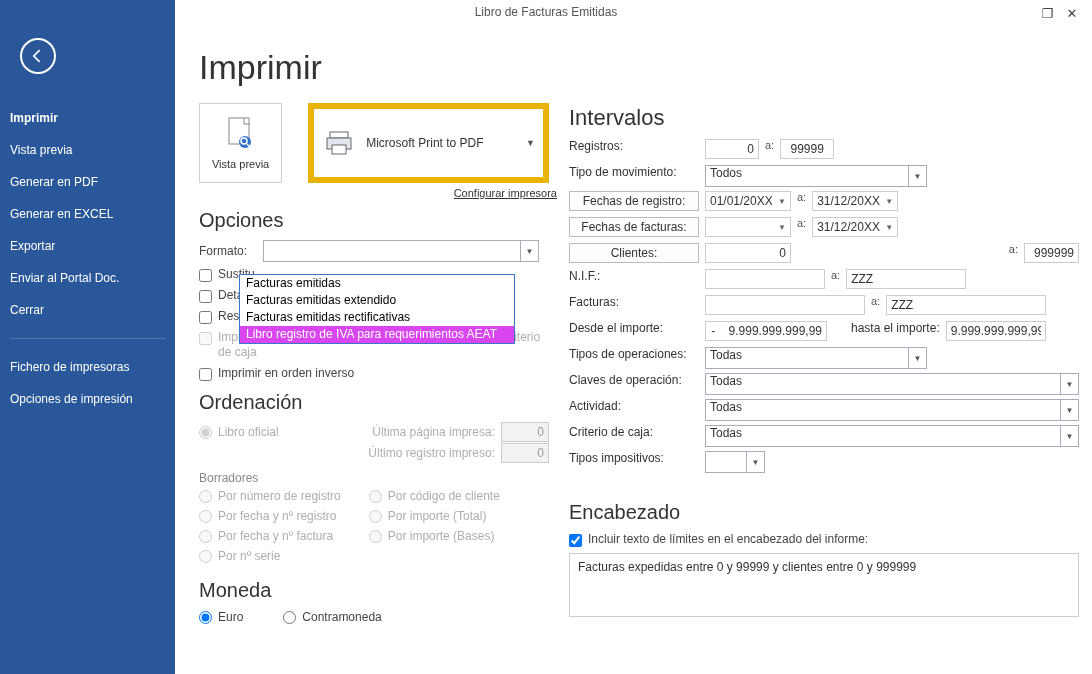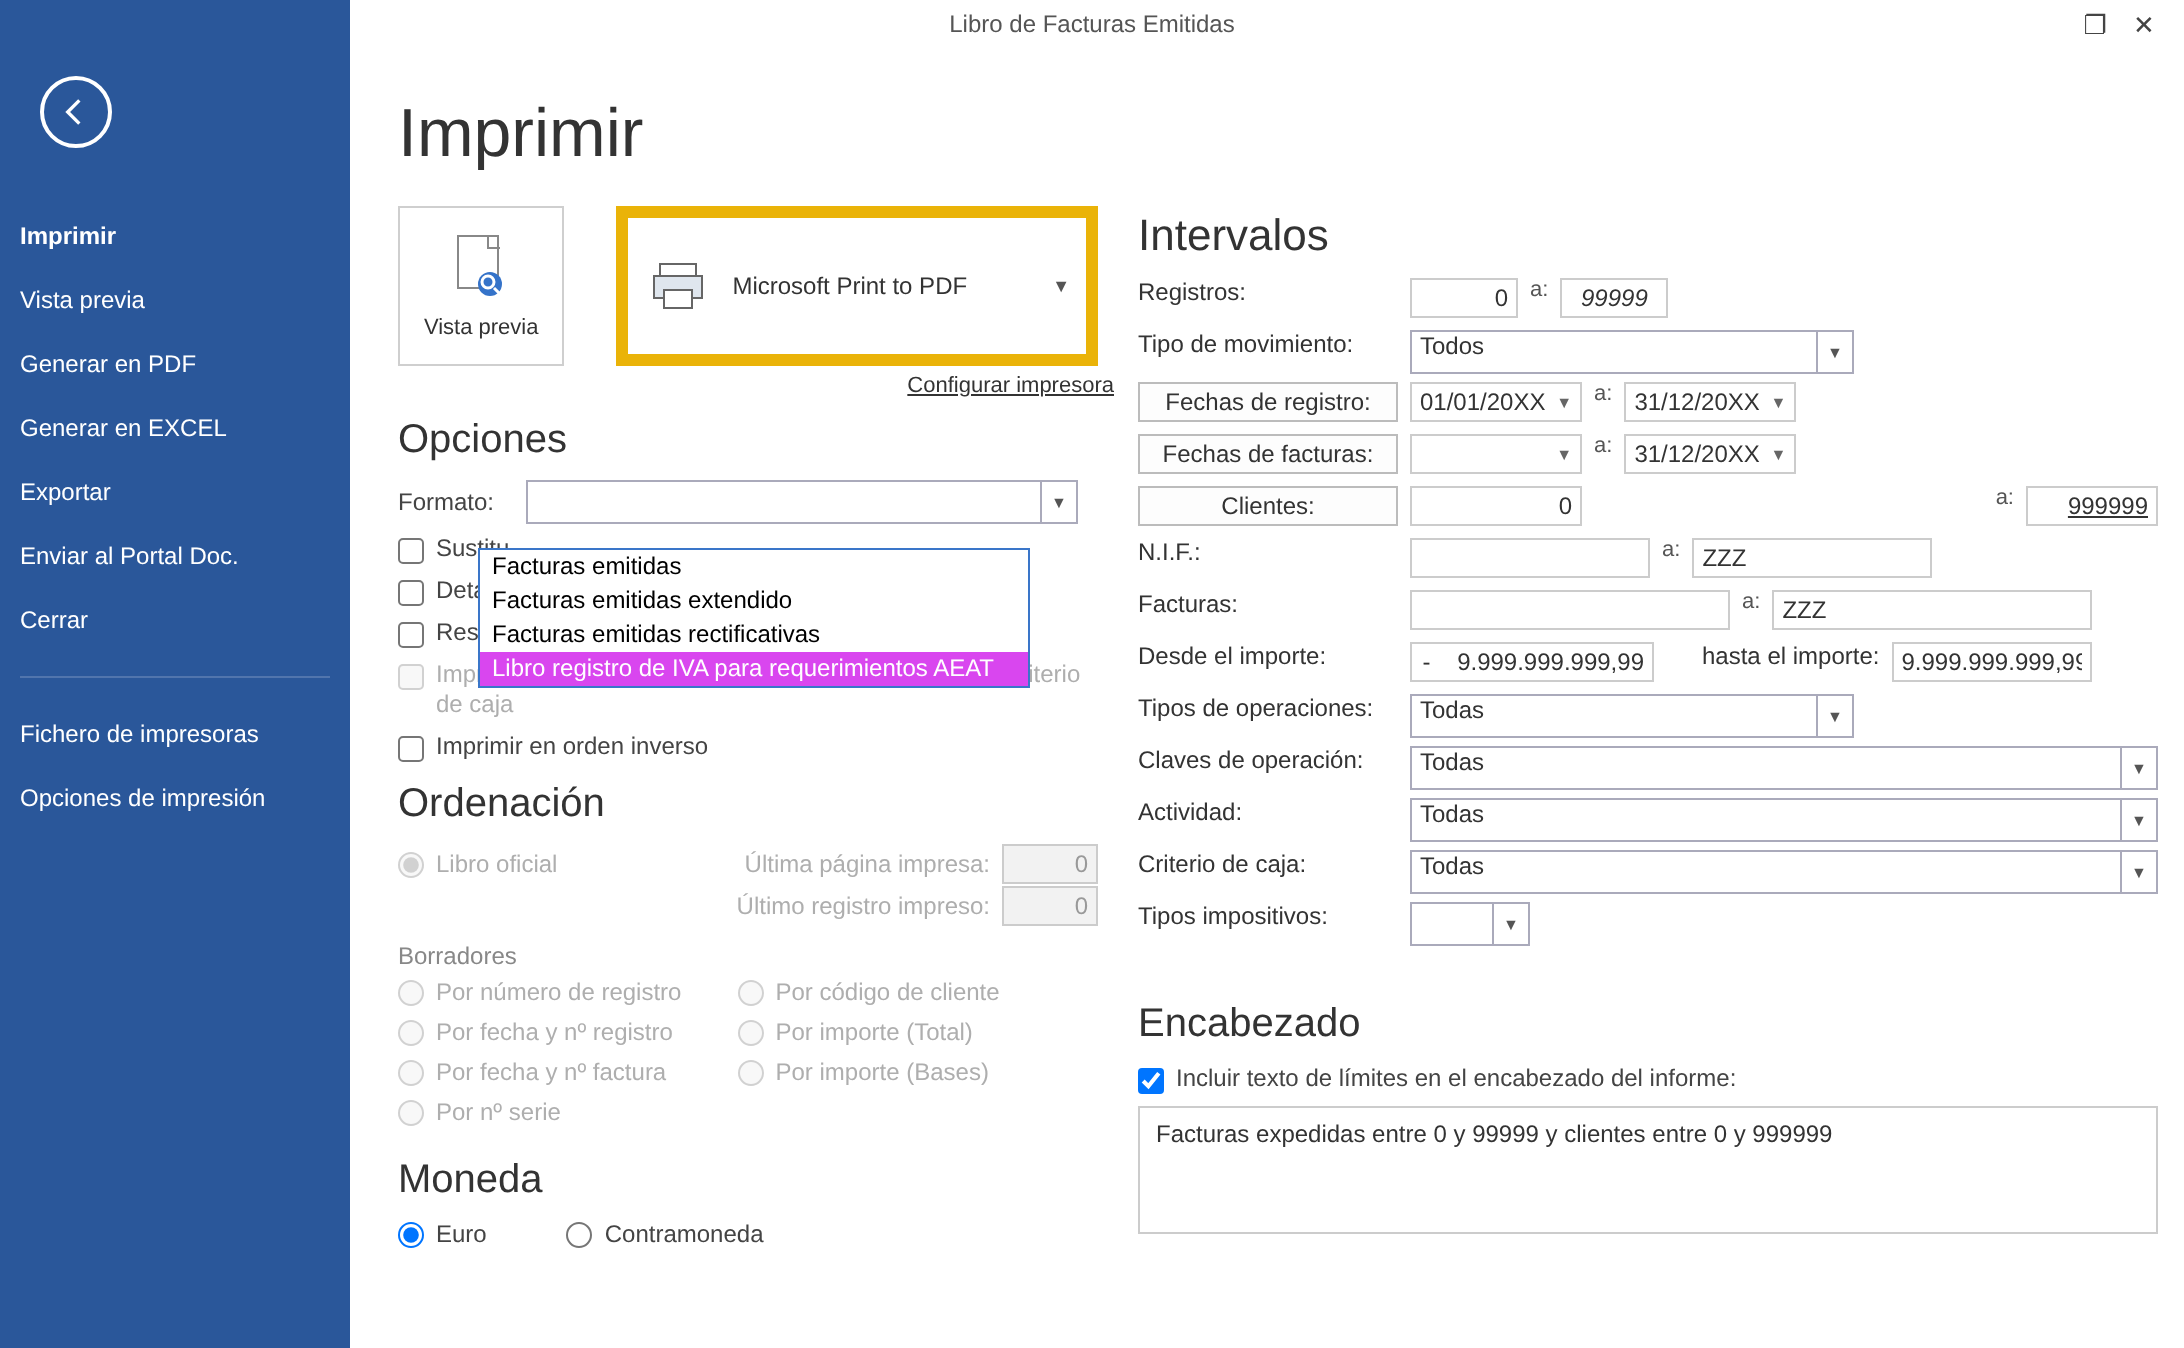--- a/index.html
+++ b/index.html
@@ -226,21 +226,21 @@
       </div>
     </div>
 
     <div class="rightcol">
       <div class="section-h" style="font-size:22px;margin-top:0">Intervalos</div>
 
       <div class="intv-row">
         <span class="lbl">Registros:</span>
         <input class="active-input" style="width: 54px;" value="0">
         <span class="a">a:</span>
-        <input class="active-input" style="width: 54px; text-align: center; font-style: italic;" value="99999">
+        <input class="active-input" style="width: 54px; text-align: center;" value="99999">
       </div>
 
       <div class="intv-row">
         <span class="lbl">Tipo de movimiento:</span>
         <div class="select mini-sel">
           <span>Todos</span><div class="caret">▼</div>
         </div>
       </div>
 
       <div class="intv-row">
@@ -267,21 +267,21 @@
             <span>31/12/20XX</span>
             <span class="car">▼</span>
           </div>
       </div>
 
       <div class="intv-row">
         <div class="btn-label">Clientes:</div>
         <input class="active-input" style="width: 86px;" value="0">
         <span style="flex:1"></span>
         <span class="a">a:</span>
-        <input class="active-input" style="width: 66px; text-decoration: underline;" value="999999">
+        <input class="active-input" style="width: 55px;" value="999999">
       </div>
 
       <div class="intv-row">
         <span class="lbl">N.I.F.:</span>
         <input class="active-input left" style="width: 120px;">
         <span class="a">a:</span>
         <input class="active-input left" style="width: 120px;" value="ZZZ">
       </div>
 
       <div class="intv-row">

